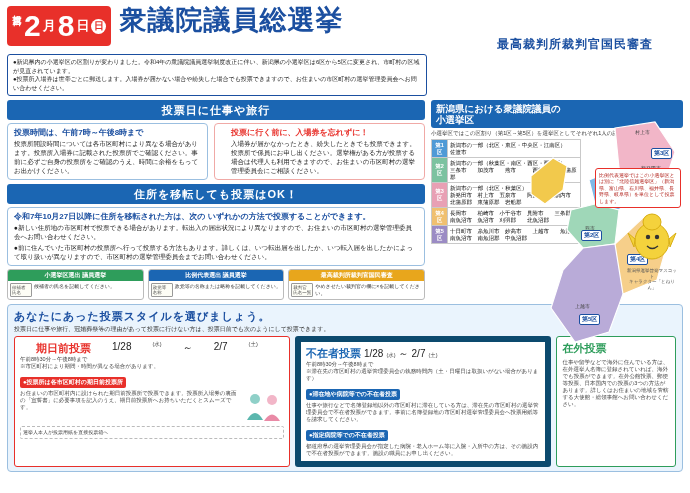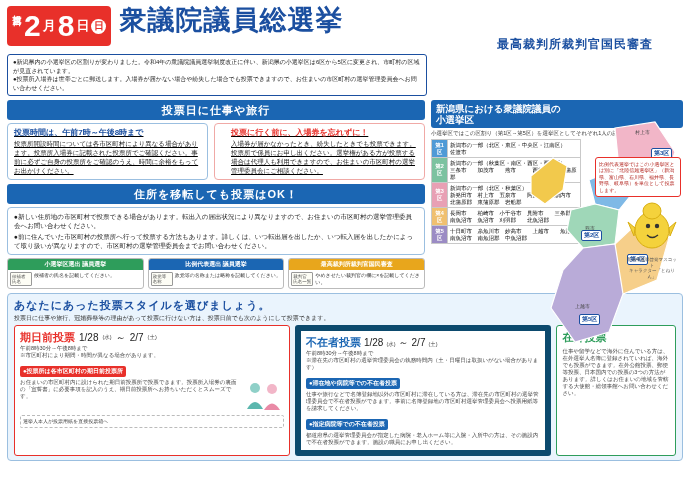--- a/index.html
+++ b/index.html
@@ -70,21 +70,21 @@
   }
   .bar-blue { background:#1b66b3; }
 
   .panel {
     border:1px solid #9bbfe0; border-radius:4px;
     padding:4px 6px; font-size:6.5px; line-height:9px; color:#222;
     background:#fff;
   }
   .panel.red { border-color:#f0a9a6;padding-left:16px; }
 
-  .two { display:flex; gap:6px; margin-top:3px;text-decoration:underline; }
+  .two { display:flex; gap:6px; margin-top:3px; }
   .two > div { flex:1; }
   .box-head {
     font-size:8px; font-weight:bold; color:#1b4fa0; margin-bottom:2px;
   }
   .box-head.red { color:#e8302a; }
 
   
   .method3 { display:flex; gap:4px; margin-top:3px; }
   .m3 { flex:1; border:1px solid #bbb; border-radius:3px; overflow:hidden; }
   .m3 .m3h { font-size:6px; font-weight:bold; color:#fff; padding:2px 1px; text-align:center; line-height:7px;}
@@ -184,20 +184,21 @@
           <div>投票所開設時間については各市区町村により異なる場合があります。投票所入場券に記載された投票所でご確認ください。事前に必ずご自身の投票所をご確認のうえ、時間に余裕をもってお出かけください。</div>
         </div>
         <div class="panel red">
           <div class="box-head red">投票に行く前に、入場券を忘れずに！</div>
           <div>入場券が届かなかったとき、紛失したときでも投票できます。投票所で係員にお申し出ください。選挙権がある方が投票する場合は代理人も利用できますので、お住まいの市区町村の選挙管理委員会にご相談ください。</div>
         </div>
       </div>
 
       <div class="bar bar-blue" style="margin-top:4px;">住所を移転しても投票はOK！</div>
       <div class="panel" style="margin-top:3px;">
+        <div class="box-head">令和7年10月27日以降に住所を移転された方は、次の いずれかの方法で投票することができます。</div>
         <div>●新しい住所地の市区町村で投票できる場合があります。転出入の届出状況により異なりますので、お住まいの市区町村の選挙管理委員会へお問い合わせください。</div>
         <div style="margin-top:2px;">●前に住んでいた市区町村の投票所へ行って投票する方法もあります。詳しくは、いつ転出届を出したか、いつ転入届を出したかによって取り扱いが異なりますので、市区町村の選挙管理委員会までお問い合わせください。</div>
       </div>
 
       <div class="method3">
         <div class="m3">
           <div class="m3h">小選挙区選出
 議員選挙</div>
           <div class="m3b">
             <div class="ballot">候補者
@@ -308,21 +309,21 @@
     </div>
   </div>
 
   <div class="style-sec">
     <div class="style-title">あなたにあった投票スタイルを選びましょう。</div>
     <div class="style-sub">投票日に仕事や旅行、冠婚葬祭等の理由があって投票に行けない方は、投票日前でも次のようにして投票できます。</div>
 
     <div class="vote3">
 
       <div class="v3 v3a">
-        <div style="display:flex;align-items:center;gap:4px;flex-wrap:wrap;">
+        <div style="display:flex;align-items:flex-start;gap:21px;flex-wrap:wrap;margin-left:16px;">
           <span class="v3h red">期日前投票</span>
           <span class="v3date">1/28</span>
           <span class="v3small">(水)</span>
           <span class="v3date">～</span>
           <span class="v3date">2/7</span>
           <span class="v3small">(土)</span>
         </div>
         <div class="v3small">午前8時30分～午後8時まで</div>
         <div class="v3small">※市区町村により期間・時間が異なる場合があります。</div>
         <div class="tagline">●投票所は各市区町村の期日前投票所</div>

